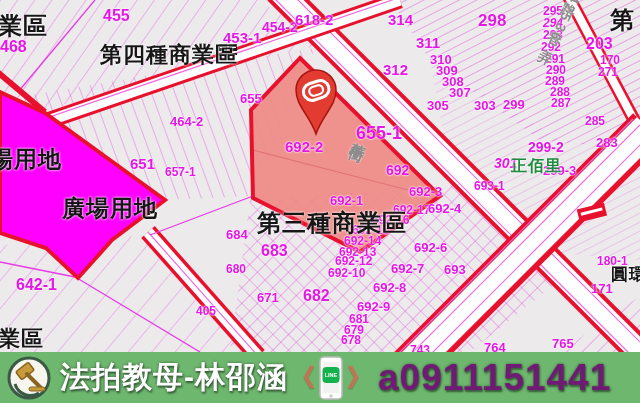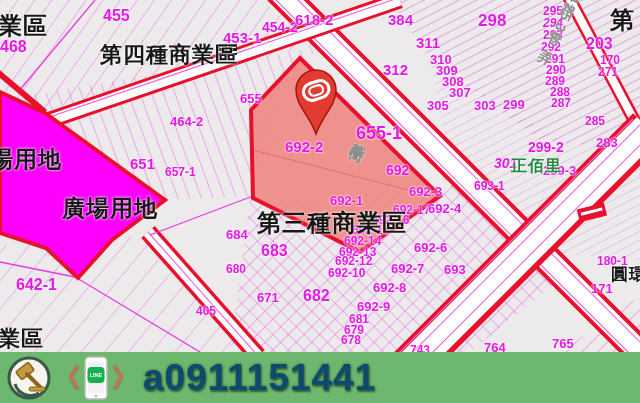--- a/index.html
+++ b/index.html
@@ -14,21 +14,21 @@
     text-shadow:0 0 2px rgba(255,255,255,.85),0 0 3px rgba(255,255,255,.7);}
   .rlabel{color:#8c8c8c;font-weight:bold;writing-mode:vertical-rl;
     transform-origin:top center;text-shadow:0 0 2px rgba(255,255,255,.8);letter-spacing:2px;}
   .banner{position:absolute;left:0;top:352px;width:640px;height:51px;background:#6eb76e;
     display:flex;align-items:center;z-index:5;}
   .logo{flex:0 0 auto;margin-left:5px;}
   .brand{margin-left:7px;font-size:30px;font-weight:800;color:#ffffff;
     text-shadow:0 0 3px #38603a,1px 2px 2px #38603a;letter-spacing:1px;}
   .quote{font-size:25px;font-weight:bold;color:#cd7257;margin:0 2px;
     text-shadow:0 1px 1px rgba(0,0,0,.25);}
-  .phone-number{font-size:37px;font-weight:800;color:#0c4a6e;margin-left:4px;
+  .phone-number{font-size:37px;font-weight:800;color:#701a75;margin-left:4px;
     text-shadow:0 0 3px #38603a,1px 2px 2px #38603a;letter-spacing:1px;}
 </style>
 </head>
 <body>
 
 <div class="stage">
 
   <div class="map">
     <svg width="640" height="352" viewBox="0 0 640 352">
       <defs>
@@ -120,21 +120,21 @@
         <rect x="581" y="210" width="22" height="3" fill="#ffffff"></rect>
       </g>
     </svg>
 
     <div class="label-layer">
         <span class="plabel" style="left: 103px; top: 8px; font-size: 16px;">455</span>
         <span class="plabel" style="left: 0px; top: 39px; font-size: 16px;">468</span>
         <span class="plabel" style="left: 223px; top: 30px; font-size: 15px;">453-1</span>
         <span class="plabel" style="left: 262px; top: 20px; font-size: 14px;">454-2</span>
         <span class="plabel" style="left: 295px; top: 12px; font-size: 15px;">618-2</span>
-        <span class="plabel" style="left: 388px; top: 12px; font-size: 15px;">384</span>
+        <span class="plabel" style="left: 388px; top: 12px; font-size: 15px;">314</span>
         <span class="plabel" style="left: 416px; top: 35px; font-size: 15px;">311</span>
         <span class="plabel" style="left: 383px; top: 62px; font-size: 15px;">312</span>
         <span class="plabel" style="left: 478px; top: 12px; font-size: 17px;">298</span>
         <span class="plabel" style="left: 430px; top: 53px; font-size: 13px;">310</span>
         <span class="plabel" style="left: 436px; top: 64px; font-size: 13px;">309</span>
         <span class="plabel" style="left: 442px; top: 75px; font-size: 13px;">308</span>
         <span class="plabel" style="left: 449px; top: 86px; font-size: 13px;">307</span>
         <span class="plabel" style="left: 427px; top: 99px; font-size: 13px;">305</span>
         <span class="plabel" style="left: 474px; top: 99px; font-size: 13px;">303</span>
         <span class="plabel" style="left: 503px; top: 98px; font-size: 13px;">299</span>
@@ -208,20 +208,21 @@
   </div>
 
   <div class="banner">
     <svg class="logo" width="48" height="48" viewBox="0 0 48 48">
       <circle cx="24" cy="24" r="20" fill="#f6f6ef" stroke="#3a5a46" stroke-width="3"></circle>
       <path d="M10,30 a16,16 0 0 0 24,9" fill="none" stroke="#3a5a46" stroke-width="3"></path>
       <rect x="12" y="12" width="16" height="10" rx="2" fill="#c79a3c" stroke="#8a6420" stroke-width="1.5" transform="rotate(-38 20 17)"></rect>
       <line x1="22" y1="20" x2="36" y2="34" stroke="#8a6420" stroke-width="4" stroke-linecap="round"></line>
       <rect x="24" y="33" width="16" height="4" rx="2" fill="#c79a3c" stroke="#8a6420" stroke-width="1"></rect>
     </svg>
+    <span class="brand">法拍教母-林邵涵</span>
     <span class="quote">《</span>
     <svg width="28" height="46" viewBox="0 0 28 46">
       <rect x="3" y="2" width="22" height="42" rx="4" fill="#ffffff" stroke="#b9b9b9" stroke-width="1.5"></rect>
       <rect x="5.5" y="7" width="17" height="31" fill="#f2f2f2"></rect>
       <rect x="5.5" y="12" width="17" height="16" rx="4" fill="#14b24c"></rect>
       <text x="14" y="22" font-size="5.5" font-weight="bold" fill="#ffffff" text-anchor="middle" font-family="Liberation Sans, sans-serif">LINE</text>
       <circle cx="14" cy="41" r="1.8" fill="#cccccc"></circle>
     </svg>
     <span class="quote">》</span>
     <span class="phone-number">a0911151441</span>

